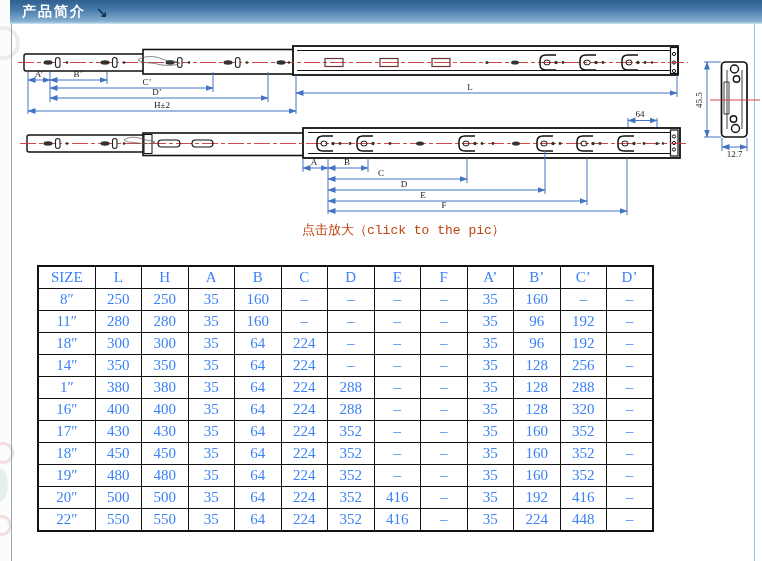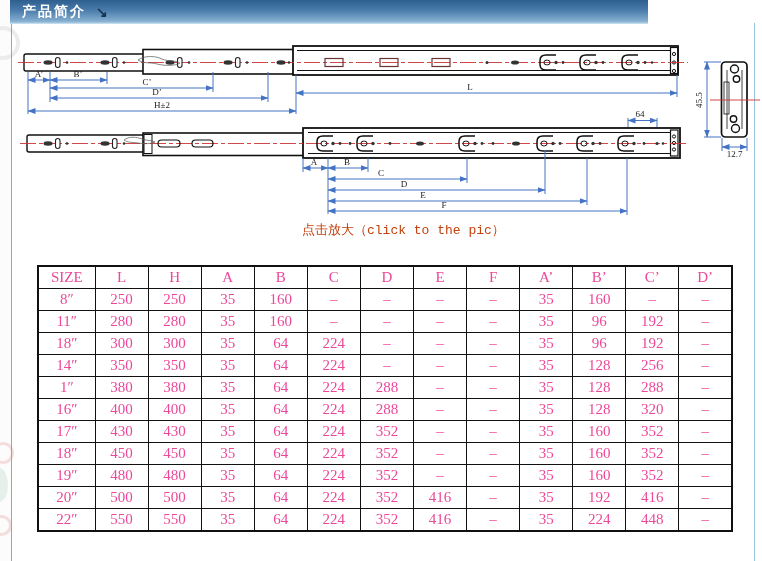--- a/index.html
+++ b/index.html
@@ -7,36 +7,36 @@
           font-family:"Liberation Sans",sans-serif;}
   
   .margin-strip{position:absolute;left:0;top:0;width:11px;height:561px;background:#fcfcfc;}
   .wm1{position:absolute;left:-14px;top:26px;width:26px;height:26px;border:4px solid #ececec;border-radius:50%;}
   .wm2{position:absolute;left:-8px;top:442px;width:16px;height:16px;border:3px solid #f2d4d4;border-radius:50%;opacity:.8;}
   .wm3{position:absolute;left:-10px;top:468px;width:18px;height:34px;background:#dcebe2;border-radius:50%;opacity:.7;}
   .wm4{position:absolute;left:-9px;top:515px;width:15px;height:15px;border:3px solid #f2d4d4;border-radius:50%;opacity:.8;}
   .left-line{position:absolute;left:11px;top:23px;width:1px;height:538px;background:#8fa9b6;}
   .right-line{position:absolute;left:754px;top:23px;width:1px;height:538px;background:#97c3dd;}
   
-  .top-bar{position:absolute;left:10px;top:0;width:638px;height:23px;
+  .top-bar{position:absolute;left:10px;top:0;width:752px;height:23px;
            background:linear-gradient(#2e5f8e,#4a7cab 45%,#85aed0 92%,#a9cbe3);
            border-bottom:1px solid #c3dcee;}
   .top-bar .title{position:absolute;left:12px;top:0;line-height:23px;color:#ffffff;
                   font-size:14px;font-weight:bold;letter-spacing:2px;}
   .top-bar .arrow{position:absolute;left:86px;top:1px;line-height:23px;color:#16324f;
                   font-size:14px;font-weight:bold;}
   
   .drawing{position:absolute;left:0;top:24px;width:762px;height:192px;cursor:pointer;}
   svg text{font-family:"Liberation Serif",serif;font-size:9px;fill:#222;}
   .caption{position:absolute;left:302px;top:221px;font-family:"Liberation Mono",monospace;
            font-size:13px;color:#c2410c;white-space:nowrap;cursor:pointer;}
   
-  table.spec{position:absolute;left:37px;top:265px;width:696px;border-collapse:collapse;
+  table.spec{position:absolute;left:37px;top:265px;width:617px;border-collapse:collapse;
              table-layout:fixed;border:2px solid #111;
-             font-family:"Liberation Serif",serif;font-size:15px;color:#ec4899;}
+             font-family:"Liberation Serif",serif;font-size:15px;color:#3b82f6;}
   table.spec th,table.spec td{border:1px solid #111;text-align:center;height:21px;
              padding:0;font-weight:normal;line-height:21px;}
   table.spec col.c0{width:57px;}
 </style>
 </head>
 <body>
 
 <div class="screen">
 
   <div class="margin-strip">

